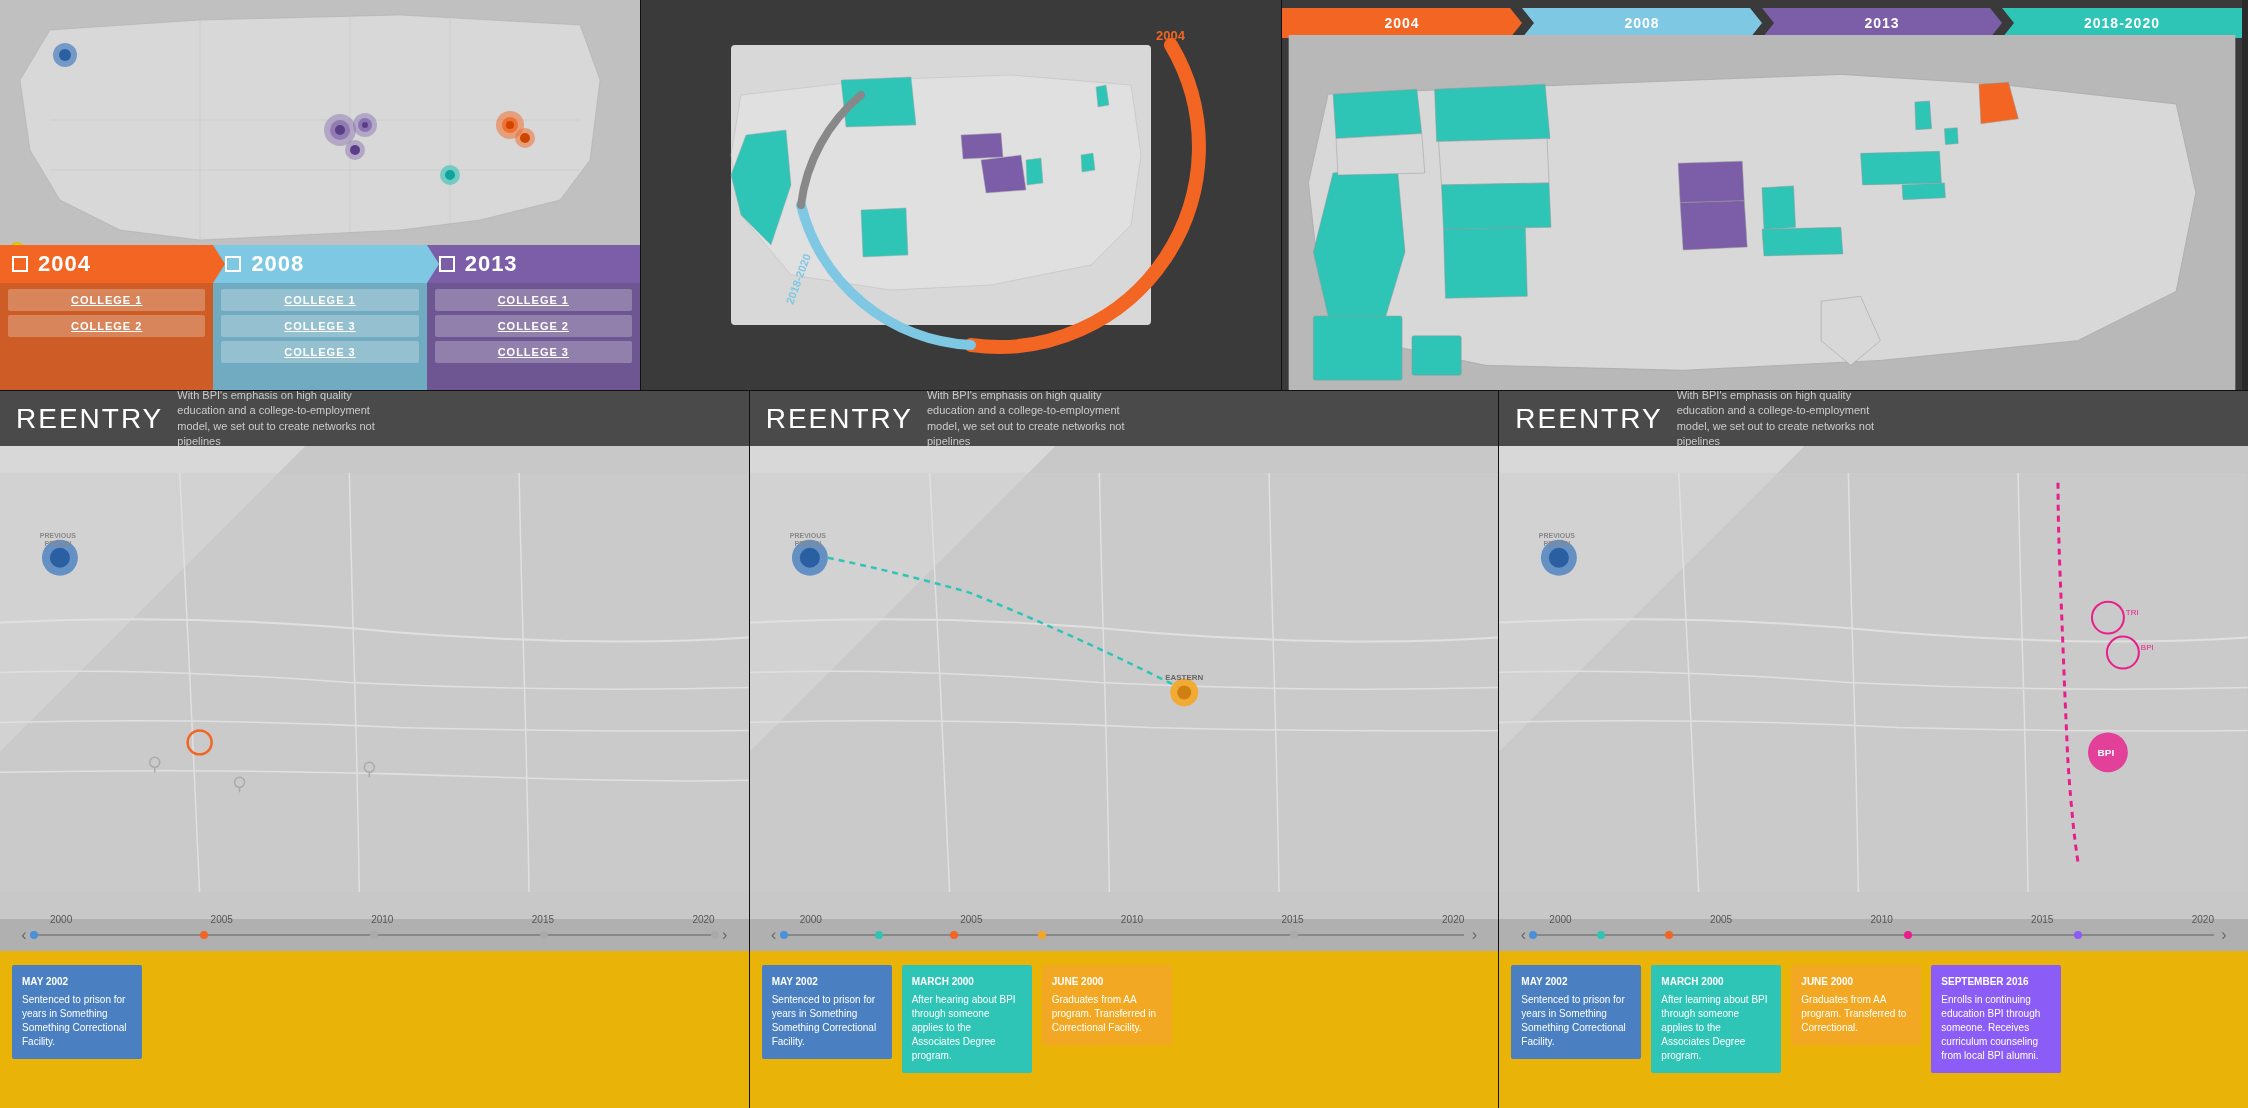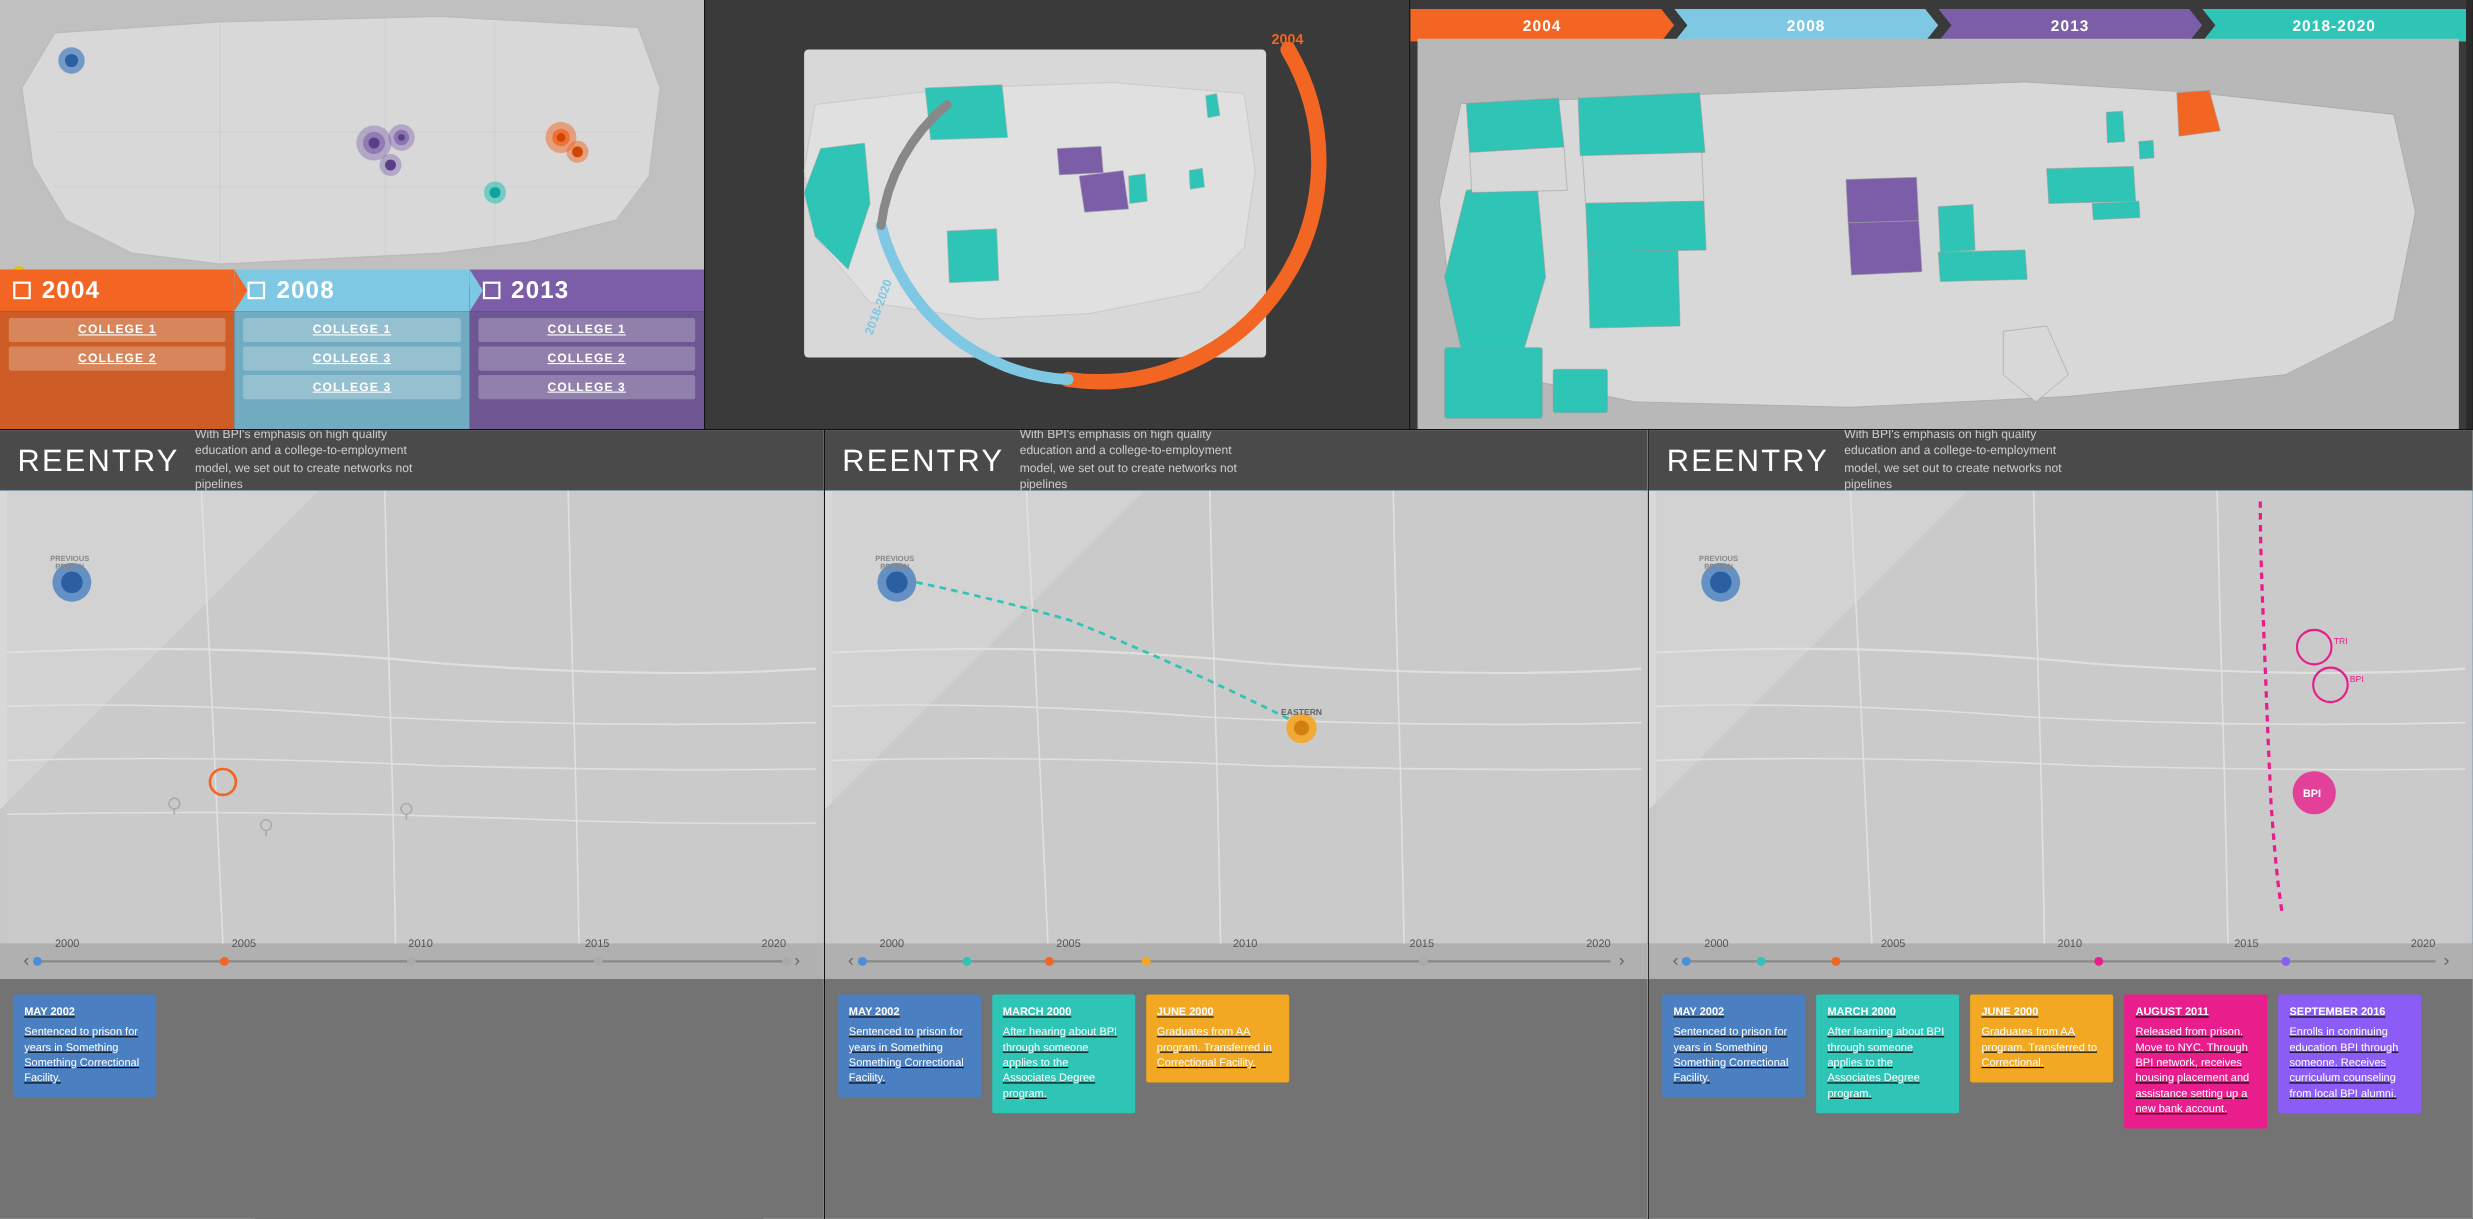--- a/index.html
+++ b/index.html
@@ -320,29 +320,28 @@
       display: flex;
       align-items: center;
       justify-content: center;
       color: #666;
       font-size: 16px;
       cursor: pointer;
     }
 
     
     .events-section {
-      background: #737373;
-      height: 218px;
+      background: #eab308;
+      height: 157px;
       display: flex;
       align-items: flex-start;
       padding: 14px 12px;
       gap: 10px;
       flex-shrink: 0;
       overflow: hidden;
-      text-decoration: underline;
     }
 
     .event-card {
       border-radius: 2px;
       padding: 10px 10px;
       font-size: 10px;
       color: white;
       line-height: 1.4;
       min-width: 110px;
       max-width: 130px;
@@ -734,24 +733,20 @@
         <div>Sentenced to prison for years in Something Something Correctional Facility.</div>
       </div>
       <div class="event-card card-teal">
         <div class="event-date">MARCH 2000</div>
         <div>After learning about BPI through someone applies to the Associates Degree program.</div>
       </div>
       <div class="event-card card-orange">
         <div class="event-date">JUNE 2000</div>
         <div>Graduates from AA program. Transferred to Correctional.</div>
       </div>
-      <div class="event-card card-pink">
-        <div class="event-date">AUGUST 2011</div>
-        <div>Released from prison. Move to NYC. Through BPI network, receives housing placement and assistance setting up a new bank account.</div>
-      </div>
       <div class="event-card card-purple">
         <div class="event-date">SEPTEMBER 2016</div>
         <div>Enrolls in continuing education BPI through someone. Receives curriculum counseling from local BPI alumni.</div>
       </div>
     </div>
   </div>
 
 </div>
 
 </body></html>

